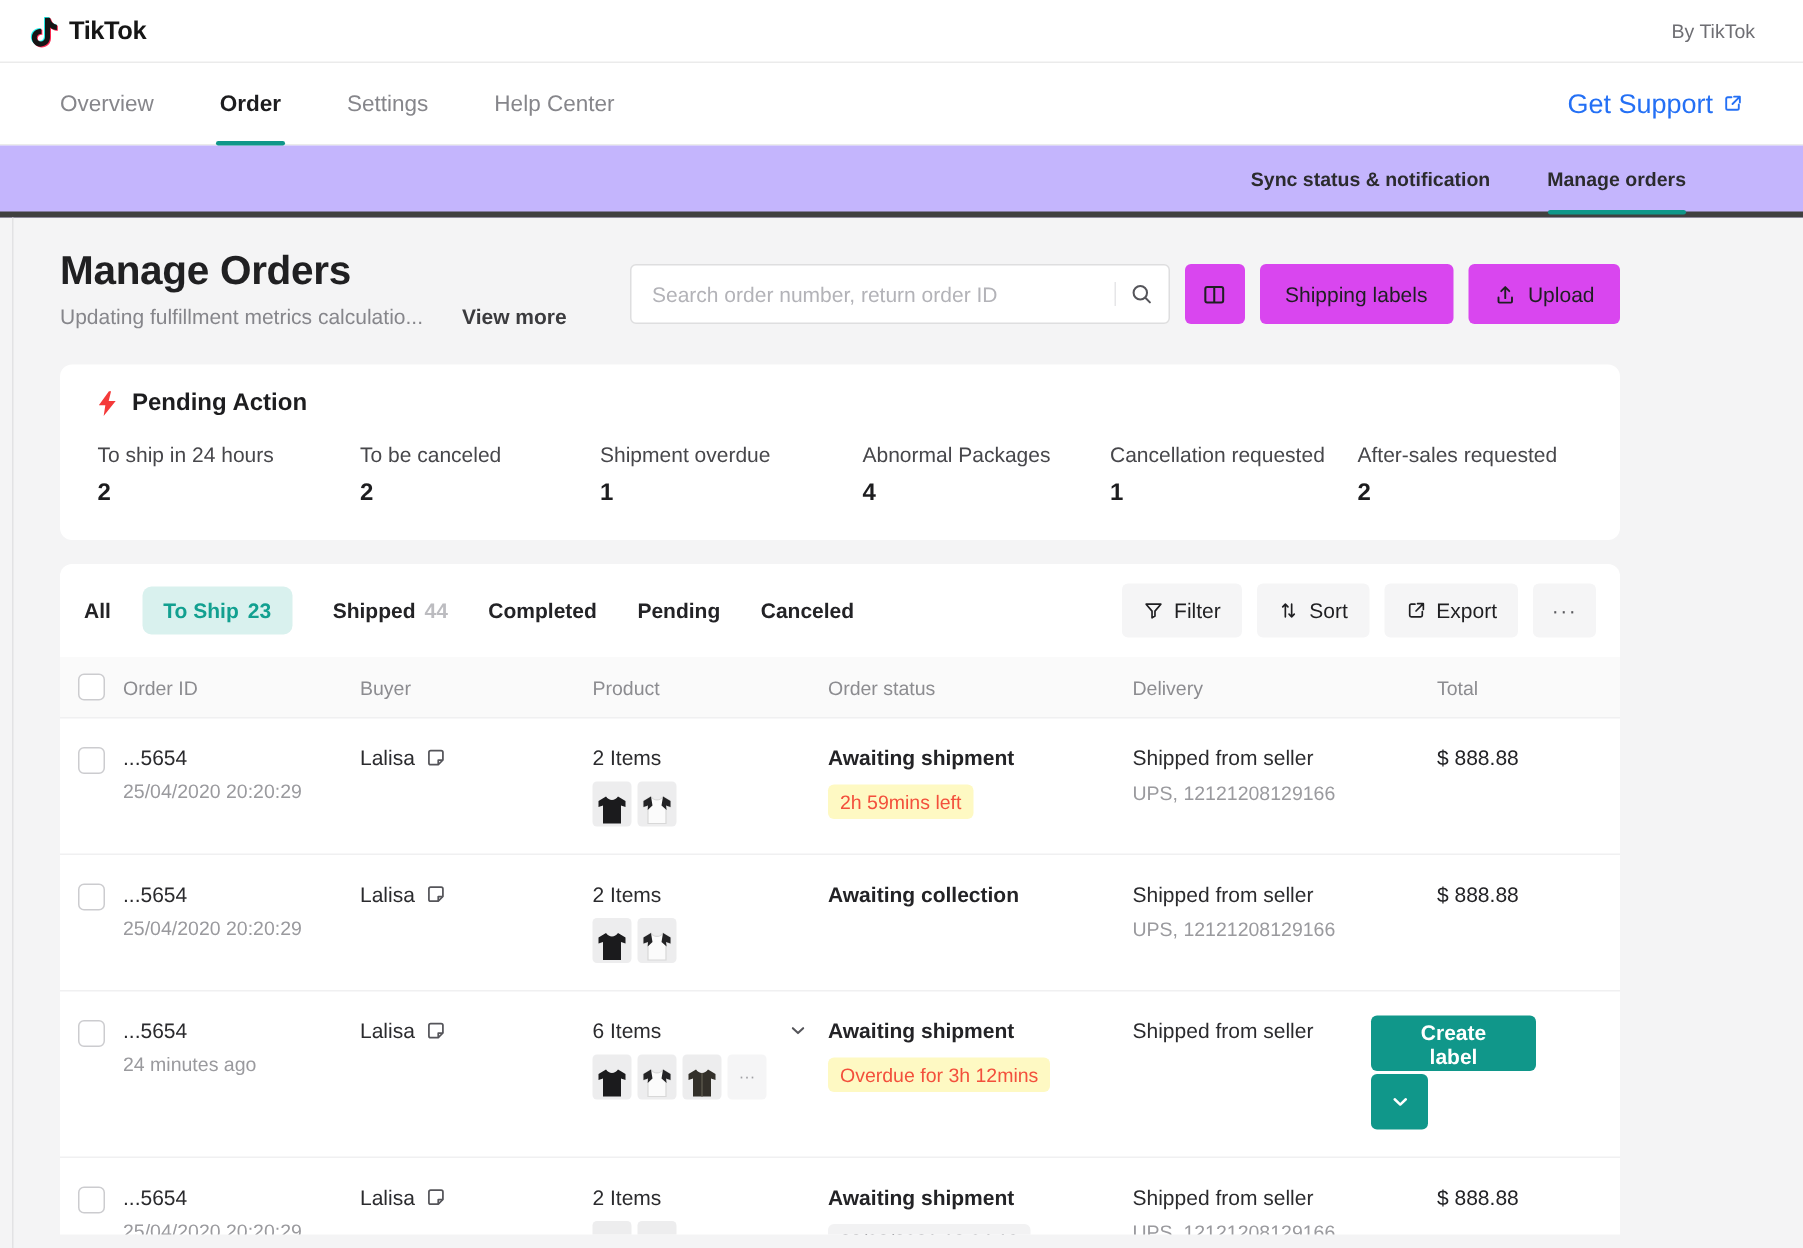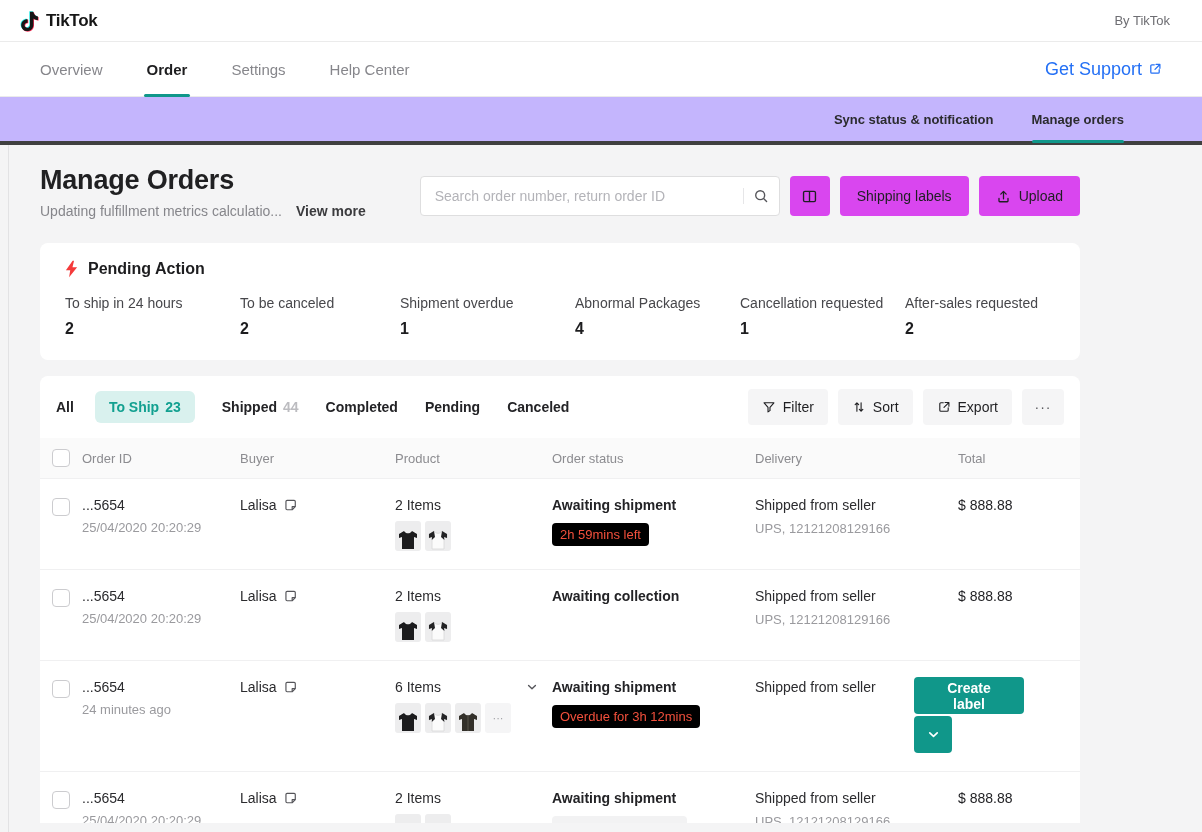--- a/index.html
+++ b/index.html
@@ -29,21 +29,21 @@
     cursor:pointer; position:relative; height:48px; display:flex; align-items:center; }
   .subnav .sub-item.active:after { content:""; position:absolute; left:0; right:0;
     bottom:0; height:3px; border-radius:2px; background:var(--accent); }
 
   
   .page { position:relative; padding:20px 40px 0 40px; height:687px; }
   .left-scroll-line { position:absolute; left:8px; top:0; bottom:0; width:1px; background:#e2e2e4; }
 
   .title-row { display:flex; align-items:flex-start; width:1040px; }
   .page-title { font-size:27px; font-weight:700; color:#202022; letter-spacing:-0.2px; }
-  .page-sub { margin-top:7px; font-size:14px; color:#86868b; display:flex; gap:14px; align-items:center;}
+  .page-sub { margin-top:7px; font-size:14px; color:#86868b; display:flex; gap:26px; align-items:center;}
   .view-more { color:#3b3b3e; font-weight:600; cursor:pointer; }
 
   .title-controls { margin-left:auto; display:flex; gap:10px; align-items:center; margin-top:11px; }
   .search-box { width:360px; height:40px; background:#fff; border:1px solid #dededf;
     border-radius:4px; display:flex; align-items:center; padding:0 10px 0 14px; }
   .search-box input { border:none; outline:none; flex:1; font-size:14px; color:#333;
     font-family:inherit; background:transparent; }
   .search-box input::placeholder { color:#b3b3b8; }
   .search-div { width:1px; height:16px; background:#e6e6e8; margin:0 9px; }
   .gbtn { height:40px; background:#d946ef; border:none; border-radius:4px; font-size:14px;
@@ -93,21 +93,21 @@
   .otime { font-size:13px; color:#9a9a9e; margin-top:7px; }
   .buyer { font-size:14px; color:#2b2b2e; display:flex; align-items:center; gap:7px; }
   .items-line { font-size:14px; color:#2b2b2e; display:flex; align-items:center; }
   .items-chevron { margin-left:auto; margin-right:14px; color:#55555a; cursor:pointer; display:flex; }
   .thumbs { display:flex; gap:4px; margin-top:8px; }
   .thumb { width:26px; height:30px; border-radius:3px; background:#ededee; overflow:hidden;
     display:flex; align-items:flex-end; justify-content:center; }
   .thumb.more { background:#f5f5f6; color:#a0a0a4; font-size:11px; align-items:center; cursor:pointer; }
   .status { font-size:14px; font-weight:700; color:#232326; }
   .badge { display:inline-block; margin-top:10px; font-size:13px; padding:4px 8px; border-radius:4px; }
-  .badge.danger { background:#000000; color:#f3503c; }
+  .badge.danger { background:#fef9c3; color:#f3503c; }
   .badge.neutral { background:#f2f2f3; color:#55555a; }
   .dline1 { font-size:14px; color:#2b2b2e; }
   .dline2 { font-size:13px; color:#9a9a9e; margin-top:8px; }
   .total { font-size:14px; color:#232326; }
 
   .create-label-wrap { display:flex; gap:2px; transform:translateX(-44px); margin-top:-2px;flex-direction:column; }
   .create-label { height:37px; background:var(--accent); color:#fff; border:none; border-radius:4px;
     font-size:14px; font-weight:600; padding:0 17px; cursor:pointer; font-family:inherit; }
   .create-label-chev { width:38px; height:37px; background:var(--accent); border:none;
     border-radius:4px; display:flex; align-items:center; justify-content:center; cursor:pointer; }

